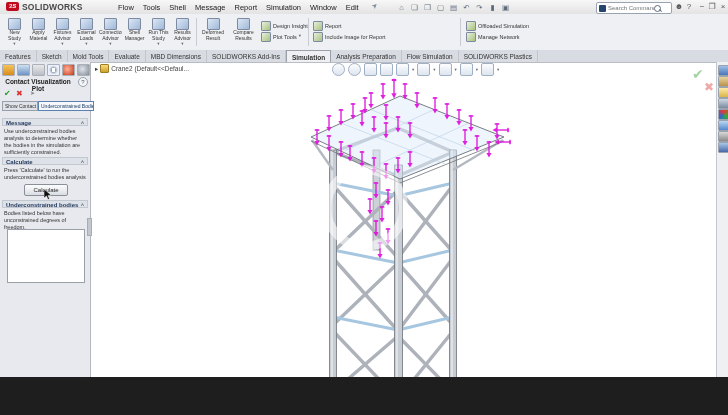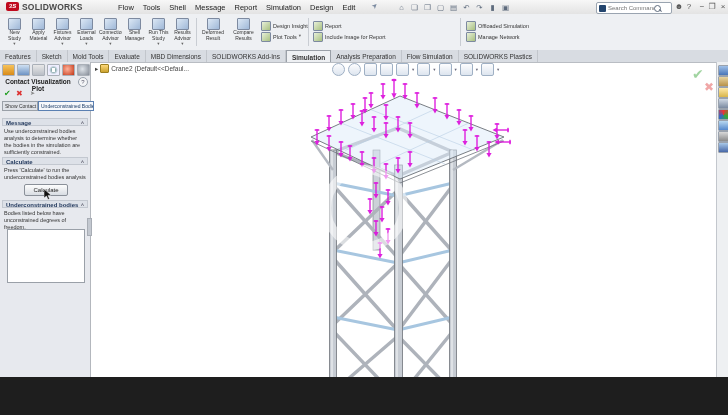--- a/index.html
+++ b/index.html
@@ -90,21 +90,21 @@
 <div class="a titlebar">
   <div class="a logo-badge">3S</div>
   <div class="a logo-text">SOLIDWORKS</div>
   <div class="a menubar">
     <span>Flow</span>
     <span>Tools</span>
     <span>Shell</span>
     <span>Message</span>
     <span>Report</span>
     <span>Simulation</span>
-    <span>Design</span>
+    <span>Window</span>
     <span>Edit</span>
   </div>
   <div class="a pin">➤</div>
 
   <div class="a qa" style="left:396px">⌂</div>
   <div class="a qa" style="left:409px">❏</div>
   <div class="a qa" style="left:422px">❒</div>
   <div class="a qa" style="left:435px">▢</div>
   <div class="a qa" style="left:448px">▤</div>
   <div class="a qa" style="left:461px">↶</div>

